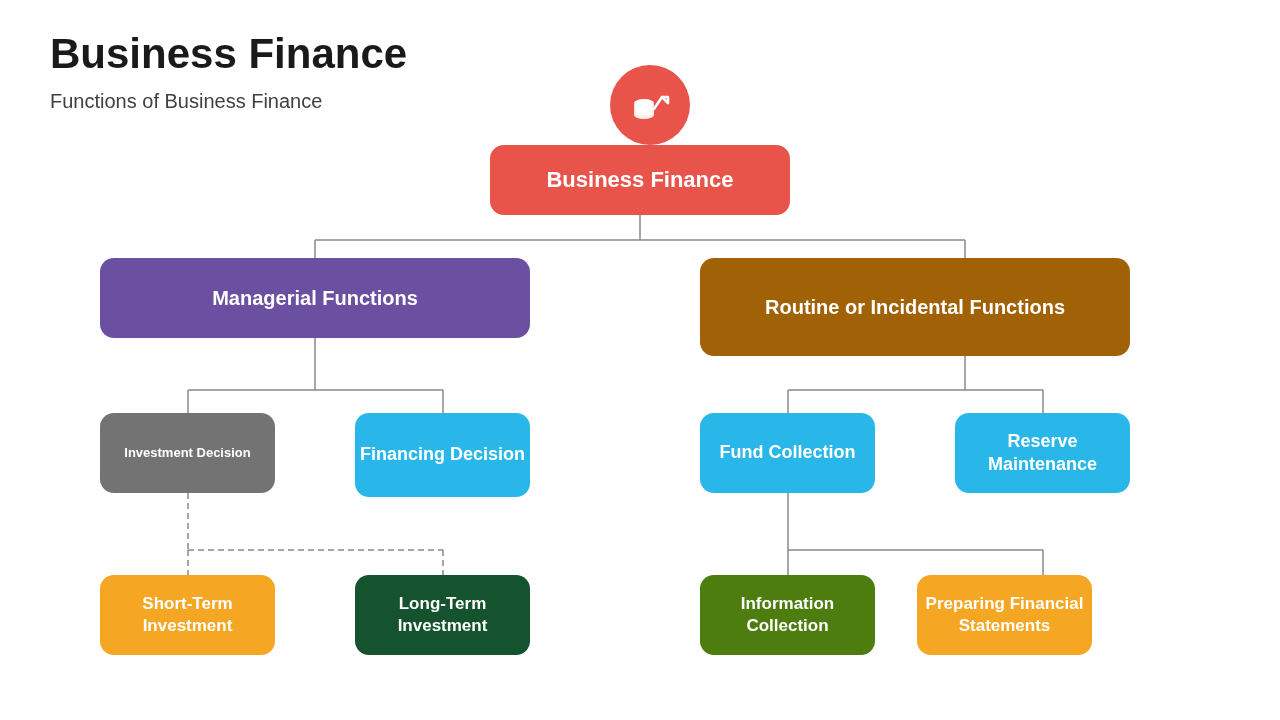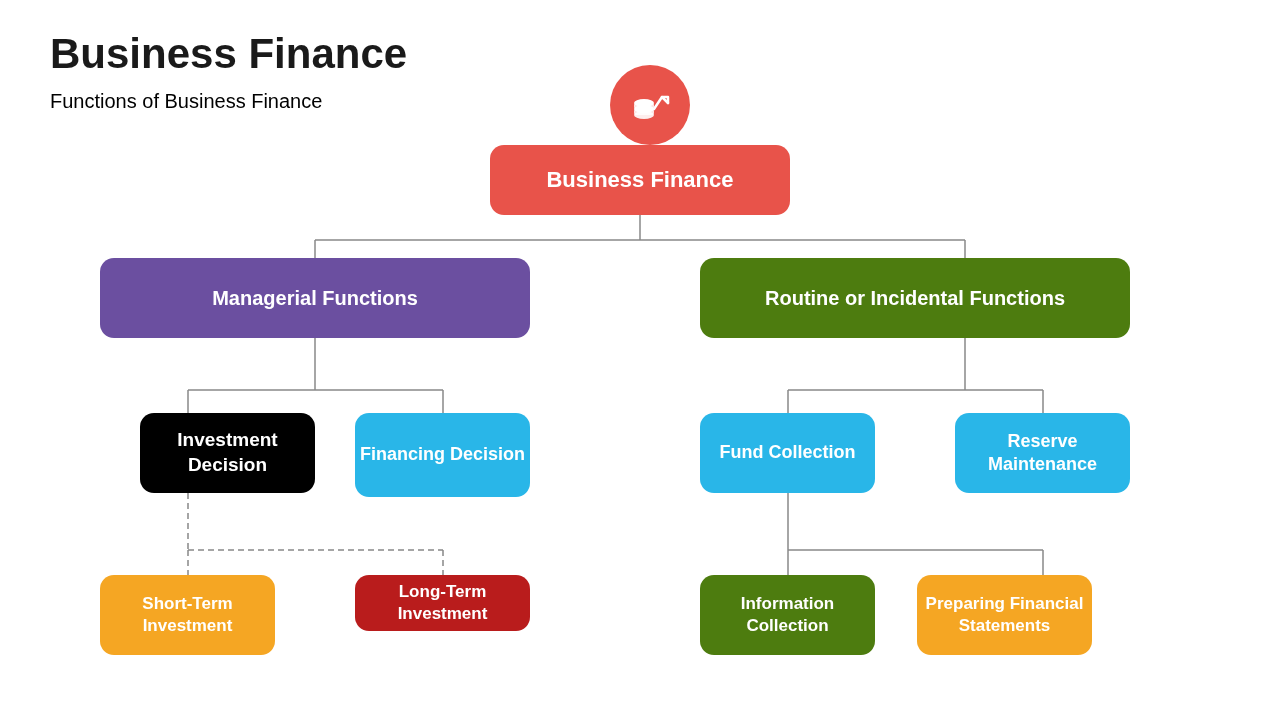--- a/index.html
+++ b/index.html
@@ -19,21 +19,21 @@
       font-size: 42px;
       font-weight: 900;
       color: #1a1a1a;
     }
 
     .page-subtitle {
       position: absolute;
       top: 90px;
       left: 50px;
       font-size: 20px;
-      color: #000000;
+      color: #404040;
       font-weight: 400;
     }
 
     
     .chart-svg {
       position: absolute;
       top: 0;
       left: 0;
       width: 1280px;
       height: 720px;
@@ -67,38 +67,37 @@
       background: #6b4fa0;
       width: 430px;
       height: 80px;
       font-size: 20px;
       left: 100px;
       top: 258px;
       border-radius: 14px;
     }
 
     .node-routine {
-      background: #4d7c0f;
+      background: #a16207;
       width: 430px;
-      height: 80px;
+      height: 98px;
       font-size: 20px;
       left: 700px;
       top: 258px;
       border-radius: 14px;
     }
 
     .node-investment {
-      background: #000000;
-      width: 175px;
-      height: 80px;
-      font-size: 19px;
+      background: #737373;
+      width: 175px;
+      height: 80px;
+      font-size: 13px;
       left: 100px;
       top: 413px;
       border-radius: 14px;
-      margin-left: 40px;
     }
 
     .node-financing {
       background: #29b6e8;
       width: 175px;
       height: 84px;
       font-size: 18px;
       left: 355px;
       top: 413px;
       border-radius: 14px;
@@ -128,23 +127,23 @@
       background: #f5a623;
       width: 175px;
       height: 80px;
       font-size: 17px;
       left: 100px;
       top: 575px;
       border-radius: 14px;
     }
 
     .node-longterm {
-      background: #b91c1c;
-      width: 175px;
-      height: 56px;
+      background: #14532d;
+      width: 175px;
+      height: 80px;
       font-size: 17px;
       left: 355px;
       top: 575px;
       border-radius: 14px;
     }
 
     .node-infocollect {
       background: #4d7c0f;
       width: 175px;
       height: 80px;

